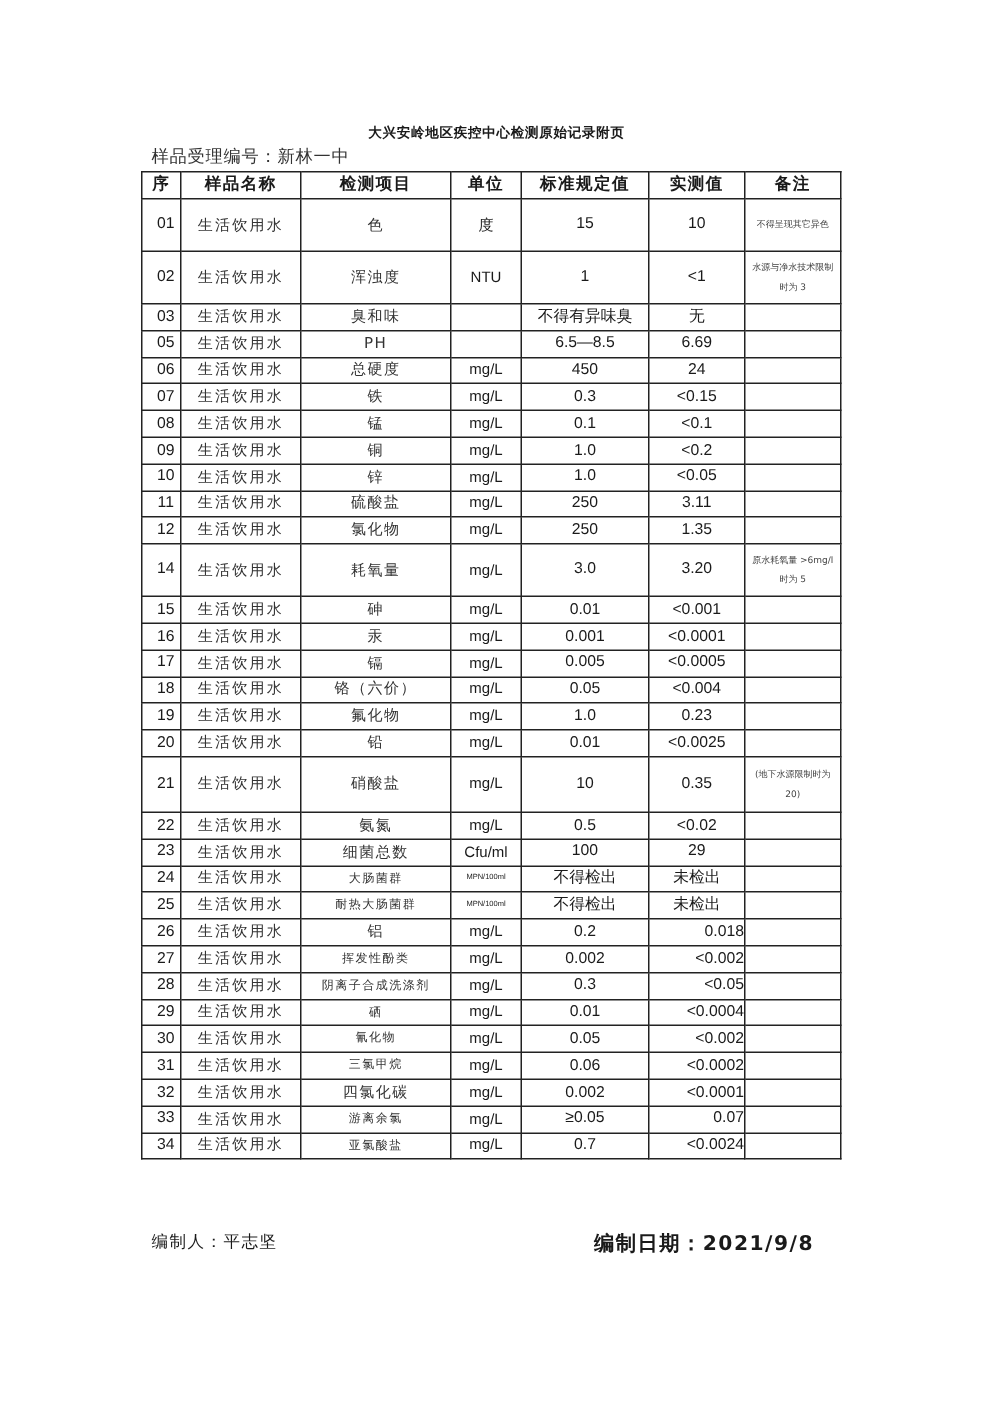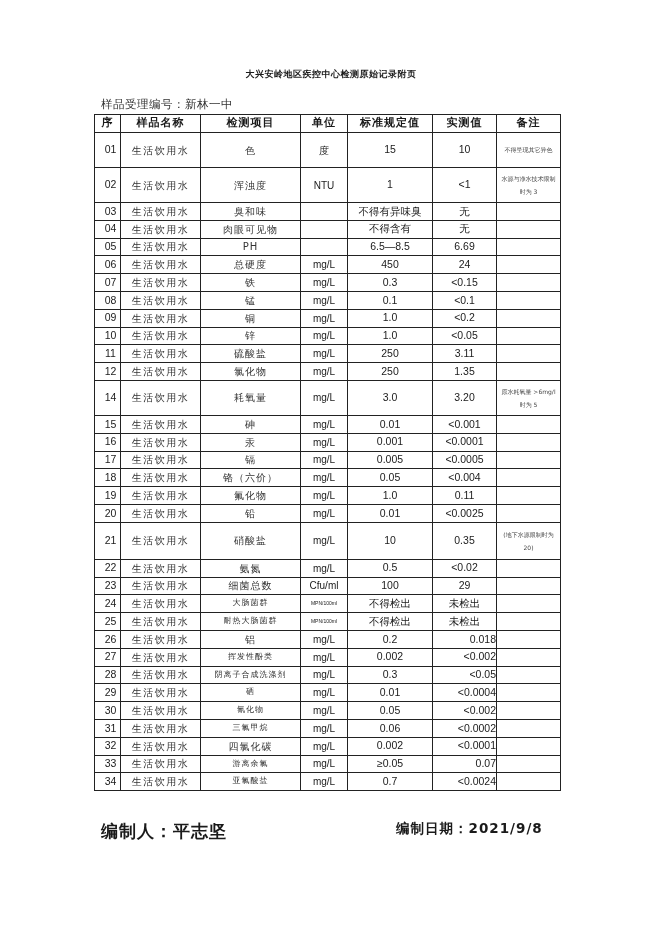--- a/index.html
+++ b/index.html
@@ -1,37 +1,37 @@
 <!DOCTYPE html>
 <html><head>
 <meta charset="utf-8">
 <style>
   html, body { margin:0; padding:0; background:#ffffff; }
   body { width:662px; height:936px; position:relative; overflow:hidden;
          font-family:"DejaVu Sans", "Liberation Sans", sans-serif; color:#1a1a1a; }
-  .title { position:absolute; left:0; width:662px; top:68px; text-align:center;
+  .title { position:absolute; left:0; width:662px; top:82px; text-align:center;
            font-size:9px; font-weight:bold; letter-spacing:0.5px; }
   .sample-id { position:absolute; left:101px; top:97px; font-size:11.5px; color:#333; letter-spacing:0.5px; }
   table.grid { position:absolute; left:94px; top:114px; width:466px; border-collapse:collapse; table-layout:fixed; }
   table.grid td, table.grid th { border:1px solid #222; padding:0; text-align:center; vertical-align:middle;
          font-size:10px; line-height:1.1; overflow:hidden; white-space:nowrap; }
   table.grid th { height:17px; font-weight:bold; font-size:11px; letter-spacing:1px; }
   table.grid tr.row td { height:16.8px; }
   table.grid tr.tall td { height:34px; }
   table.grid tr.tall2 td { height:36px; }
   td.idx { text-align:right; padding-left:6px !important; font-family:"Liberation Sans", sans-serif; font-size:10.5px !important; }
   td.name { letter-spacing:1.5px; color:#333; }
   td.item { color:#333; letter-spacing:1px; }
   td.item.small { font-size:8px !important; }
   td.unit { font-family:"Liberation Sans", sans-serif; font-size:10px; }
   td.unit.tiny { font-size:5px !important; }
   td.std, td.meas { font-family:"Liberation Sans", sans-serif; font-size:10.5px !important; }
   td.meas.left { text-align:right; padding-left:6px !important; }
   td.note { font-size:6px !important; white-space:normal !important; line-height:2.2 !important; color:#444; padding:0 3px !important; }
-  .footer-left { position:absolute; left:101px; top:820px; font-size:17px; font-weight:bold; letter-spacing:1px; }
+  .footer-left { position:absolute; left:101px; top:820px; font-size:11px; font-weight:normal; letter-spacing:1px; }
   .footer-right { position:absolute; left:396px; top:820px; font-size:13.5px; font-weight:bold; letter-spacing:1px; }
 </style>
 </head>
 <body>
 
 <div class="title">大兴安岭地区疾控中心检测原始记录附页</div>
 <div class="sample-id">样品受理编号：新林一中</div>
 
 <table class="grid">
   <colgroup>
@@ -76,29 +76,20 @@
       <tr class="row">
         <td class="idx">03</td>
         <td class="name">生活饮用水</td>
         <td class="item">臭和味</td>
         <td class="unit"></td>
         <td class="std">不得有异味臭</td>
         <td class="meas">无</td>
         <td class="note"></td>
       </tr>
       <tr class="row">
-        <td class="idx">04</td>
-        <td class="name">生活饮用水</td>
-        <td class="item">肉眼可见物</td>
-        <td class="unit"></td>
-        <td class="std">不得含有</td>
-        <td class="meas">无</td>
-        <td class="note"></td>
-      </tr>
-      <tr class="row">
         <td class="idx">05</td>
         <td class="name">生活饮用水</td>
         <td class="item">PH</td>
         <td class="unit"></td>
         <td class="std">6.5—8.5</td>
         <td class="meas">6.69</td>
         <td class="note"></td>
       </tr>
       <tr class="row">
         <td class="idx">06</td>
@@ -207,21 +198,21 @@
         <td class="std">0.05</td>
         <td class="meas">&lt;0.004</td>
         <td class="note"></td>
       </tr>
       <tr class="row">
         <td class="idx">19</td>
         <td class="name">生活饮用水</td>
         <td class="item">氟化物</td>
         <td class="unit">mg/L</td>
         <td class="std">1.0</td>
-        <td class="meas">0.11</td>
+        <td class="meas">0.23</td>
         <td class="note"></td>
       </tr>
       <tr class="row">
         <td class="idx">20</td>
         <td class="name">生活饮用水</td>
         <td class="item">铅</td>
         <td class="unit">mg/L</td>
         <td class="std">0.01</td>
         <td class="meas">&lt;0.0025</td>
         <td class="note"></td>

